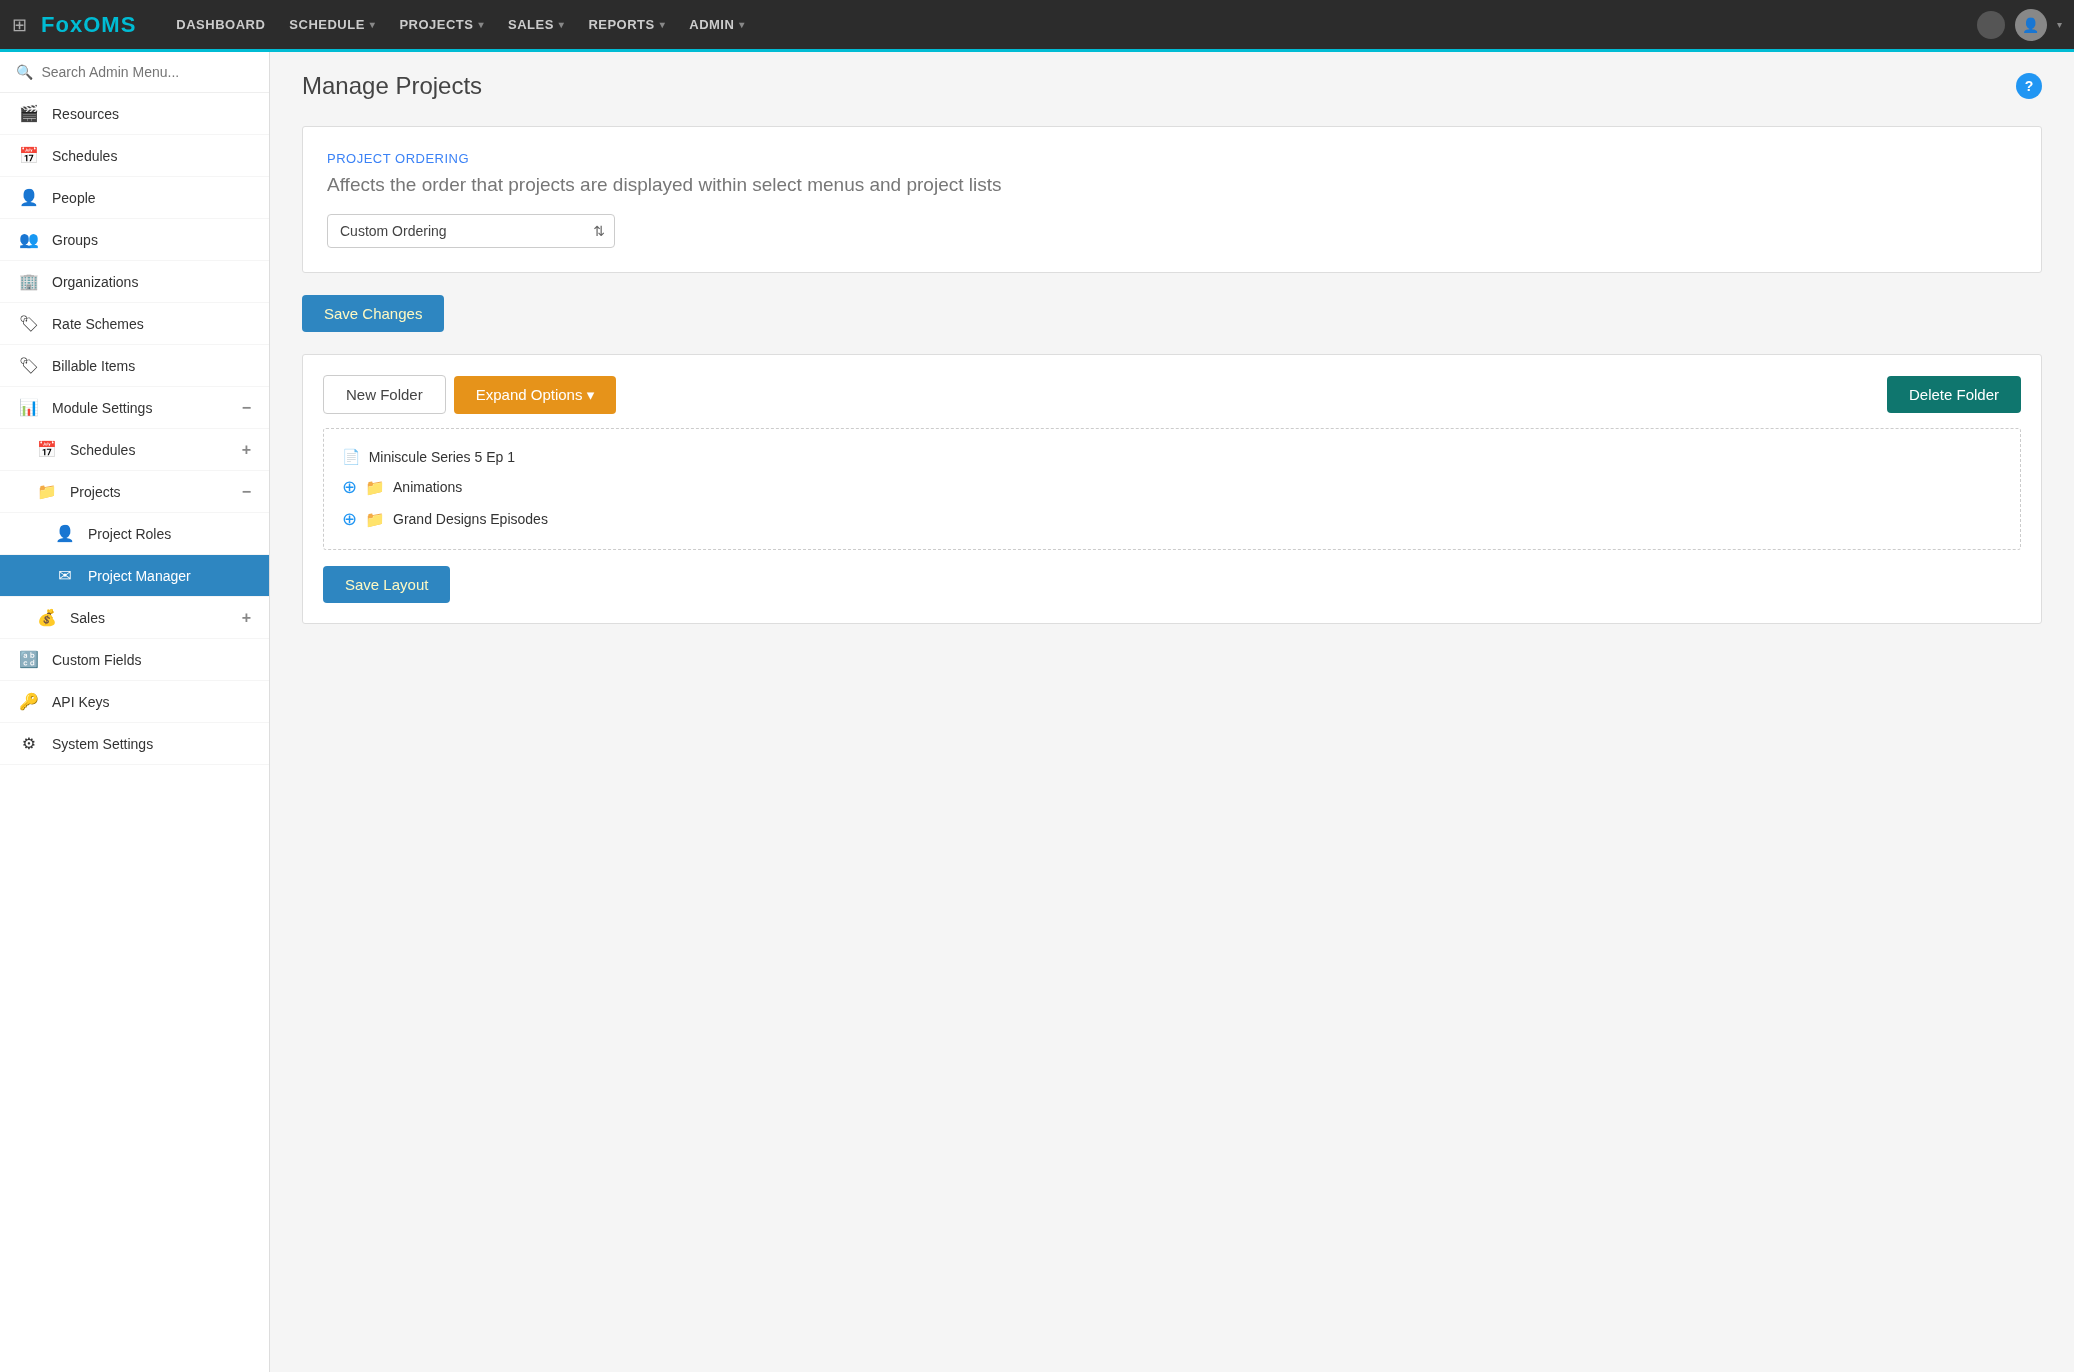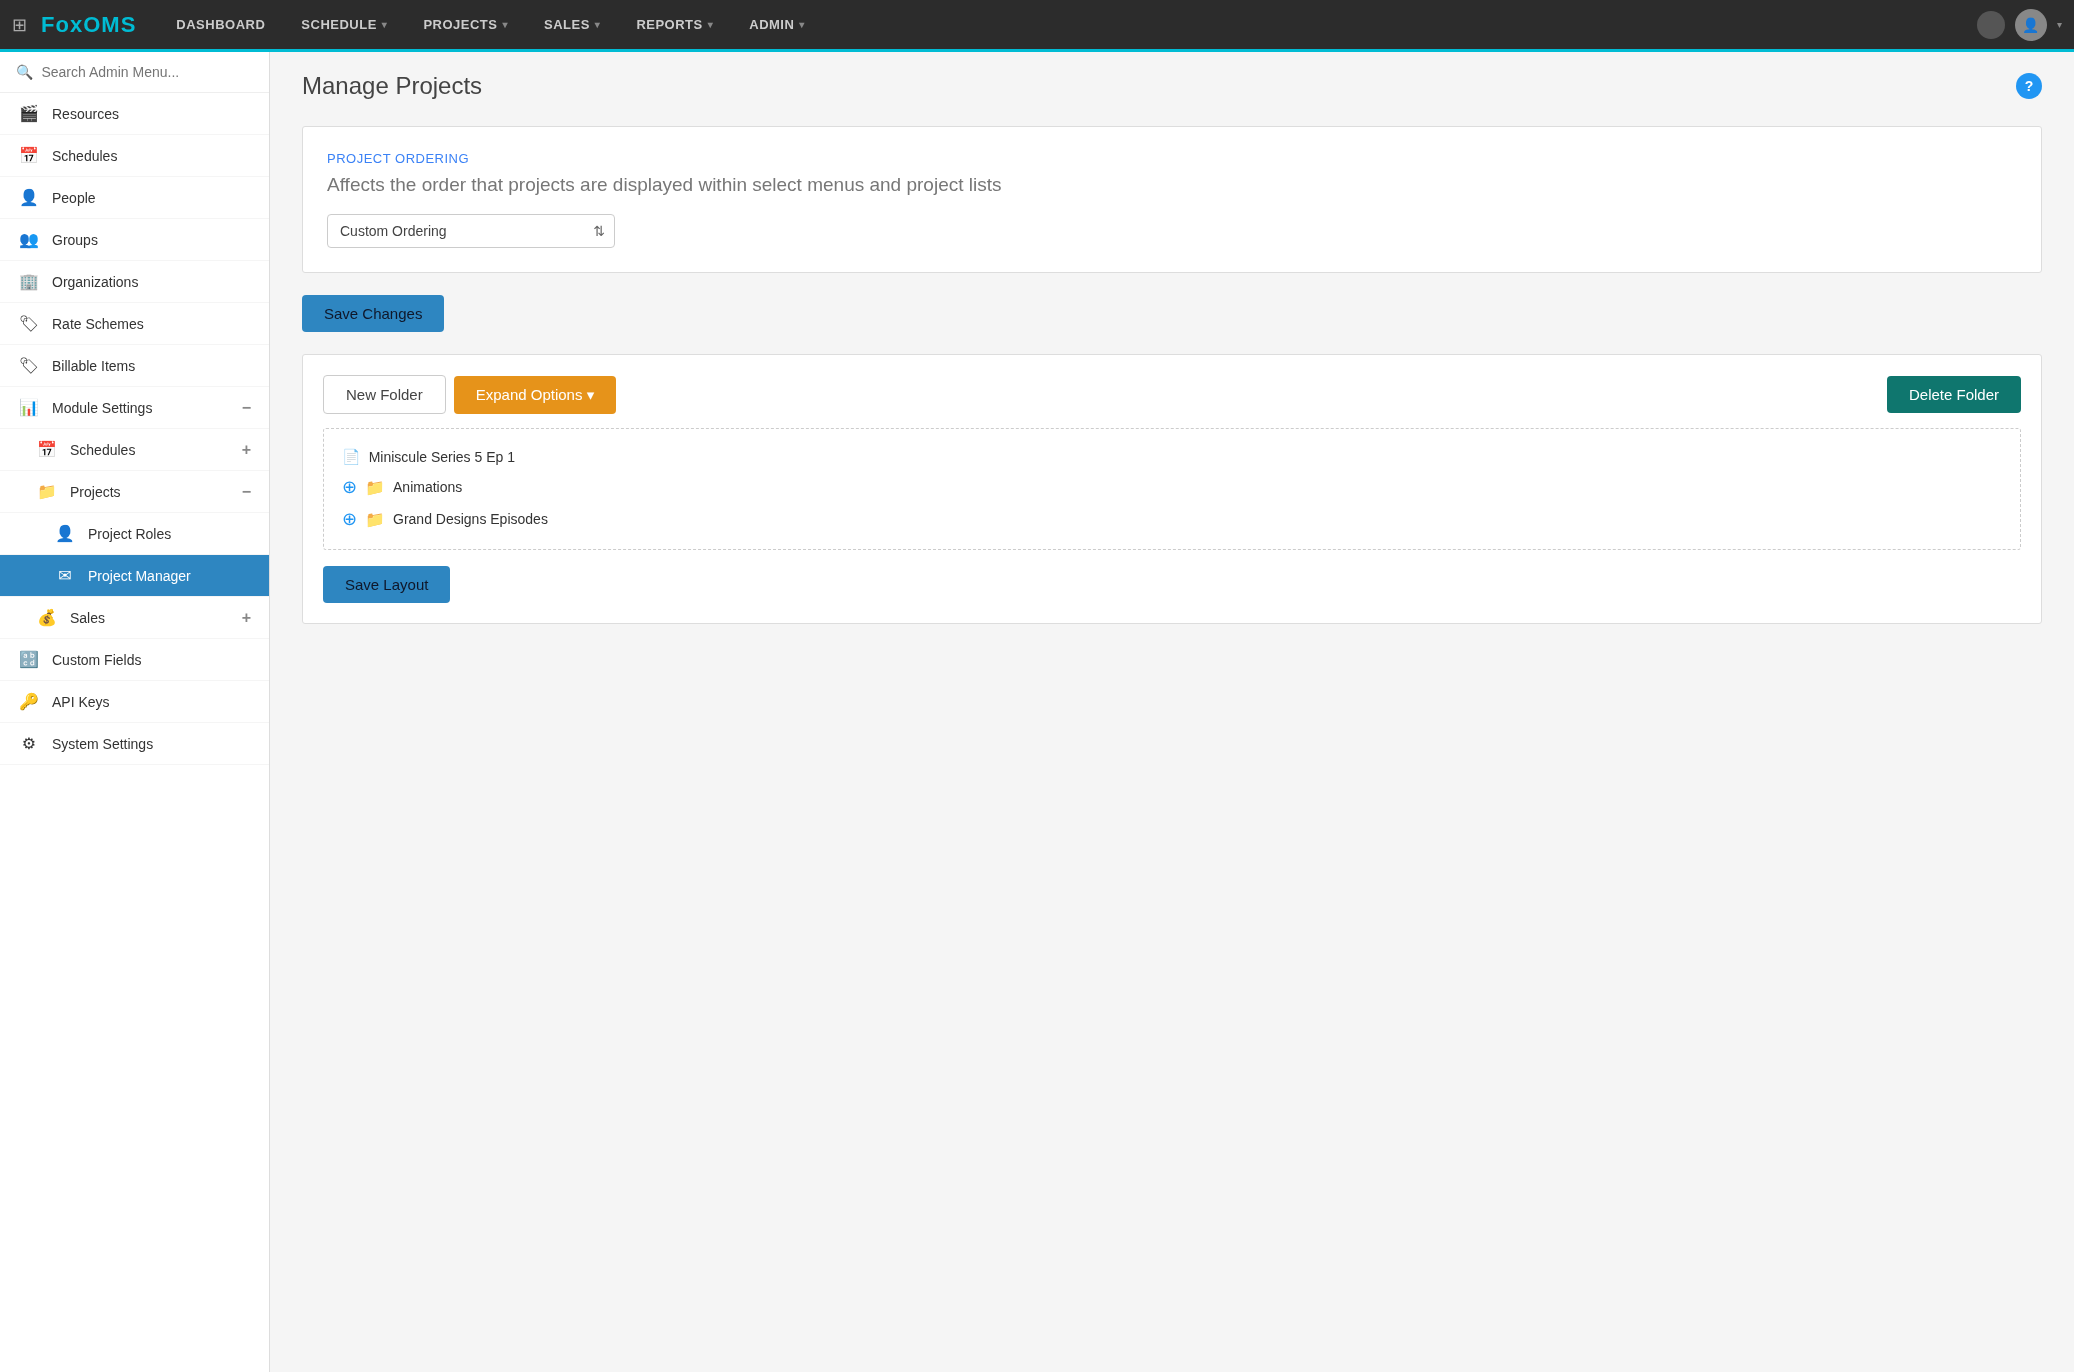--- a/index.html
+++ b/index.html
@@ -25,21 +25,21 @@
       color: white;
       font-size: 22px;
       font-weight: bold;
       margin-right: 28px;
       letter-spacing: 1px;
     }
     .logo span { color: #00bcd4; }
     .nav-items {
       display: flex;
       align-items: flex-start;
-      gap: 12px;
+      gap: 0;
       flex: 1;
     }
     .nav-item {
       color: #ccc;
       font-size: 13px;
       font-weight: 600;
       padding: 6px 12px;
       cursor: pointer;
       display: flex;
       align-items: center;
@@ -214,21 +214,21 @@
     .btn {
       padding: 10px 22px;
       border: none;
       border-radius: 4px;
       font-size: 15px;
       cursor: pointer;
       font-weight: 500;
     }
     .btn-blue {
       background: #2e86c1;
-      color: #0f172a;
+      color: #fef9c3;
     }
     .btn-orange {
       background: #e6931a;
       color: white;
     }
     .btn-outline {
       background: white;
       color: #444;
       border: 1px solid #ccc;
       text-align: center;

